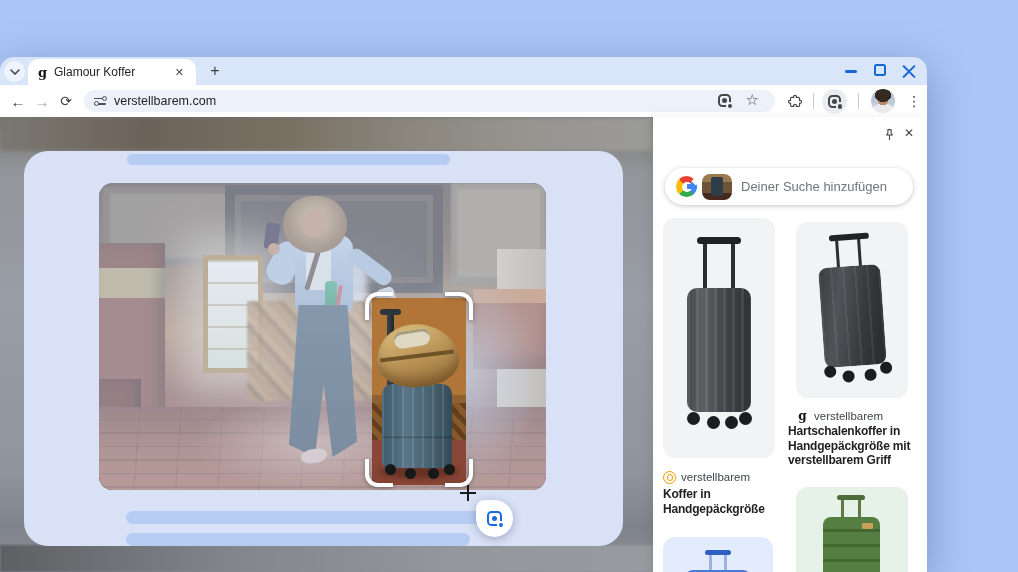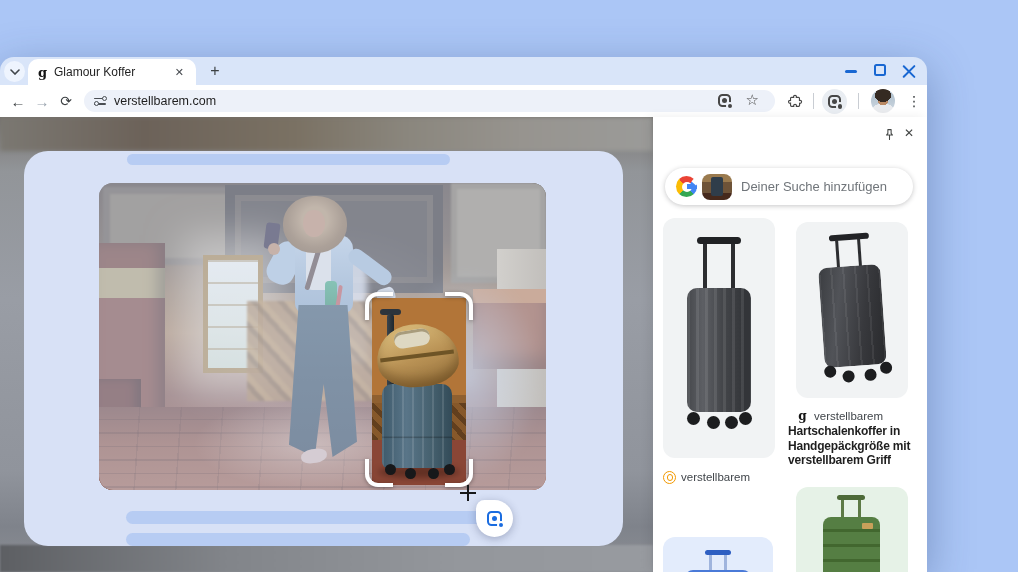--- a/index.html
+++ b/index.html
@@ -353,20 +353,21 @@
           <div class="abs s1-body"></div>
           <div class="wheel" style="left:24px;top:194px;"></div>
           <div class="wheel" style="left:44px;top:198px;"></div>
           <div class="wheel" style="left:62px;top:198px;"></div>
           <div class="wheel" style="left:76px;top:194px;"></div>
         </div>
         <div class="abs src" style="left:10px;top:352px;">
           <span class="srcico-orange"></span>
           <span>verstellbarem</span>
         </div>
+        <div class="abs restitle" style="left:10px;top:370px;">Koffer in Handgepäckgröße</div>
         <div class="abs rescard" style="left:10px;top:420px;width:110px;height:70px;background:#e3ecfc;">
           <div class="s-bar abs" style="left:42px;top:13px;width:26px;height:5px;border-radius:3px;background:#2e5fc2;"></div>
           <div class="s-bar abs" style="left:46px;top:18px;width:3px;height:16px;background:#9fb4dd;"></div>
           <div class="s-bar abs" style="left:61px;top:18px;width:3px;height:16px;background:#9fb4dd;"></div>
           <div class="abs s3-body"></div>
         </div>
 
         <div class="abs rescard" style="left:143px;top:105px;width:112px;height:176px;">
           <div class="abs s2-rot">
             <div class="s-bar abs" style="left:38px;top:12px;width:40px;height:6px;border-radius:3px;background:#222326;"></div>

